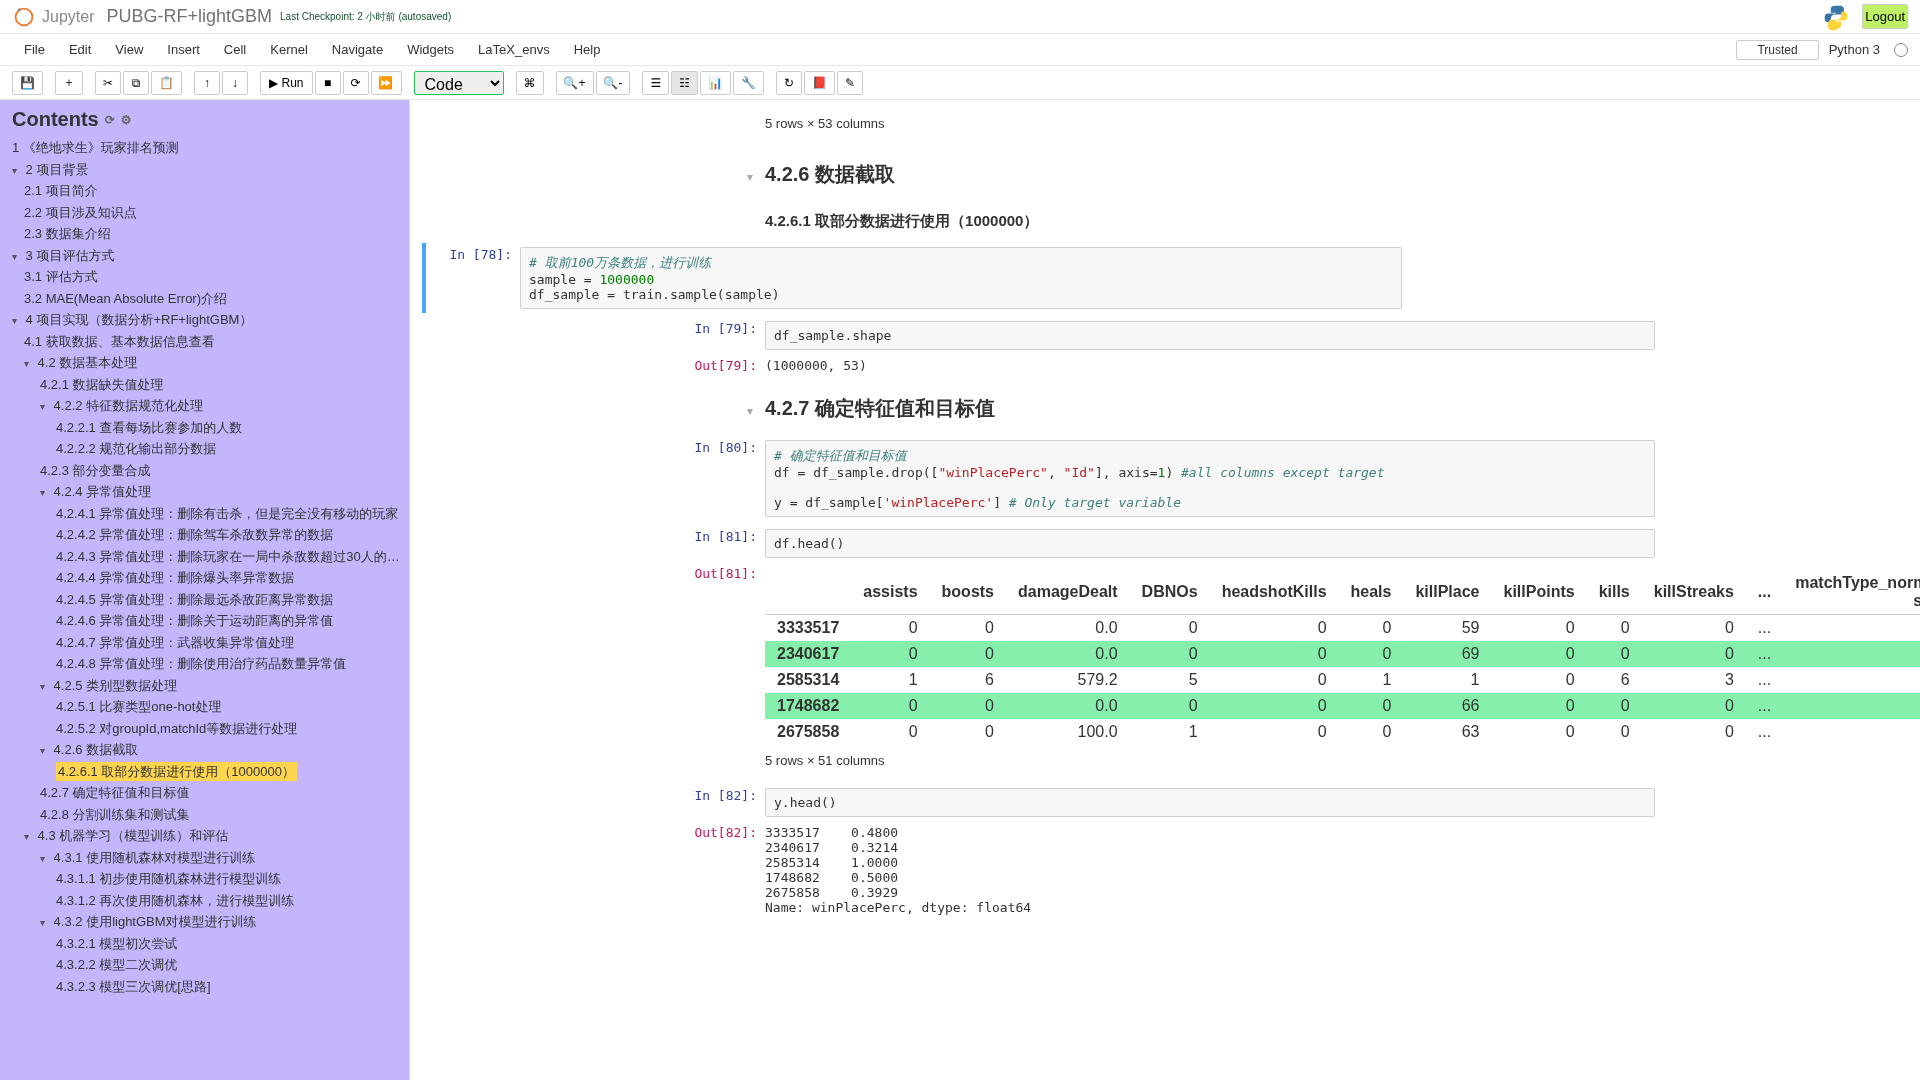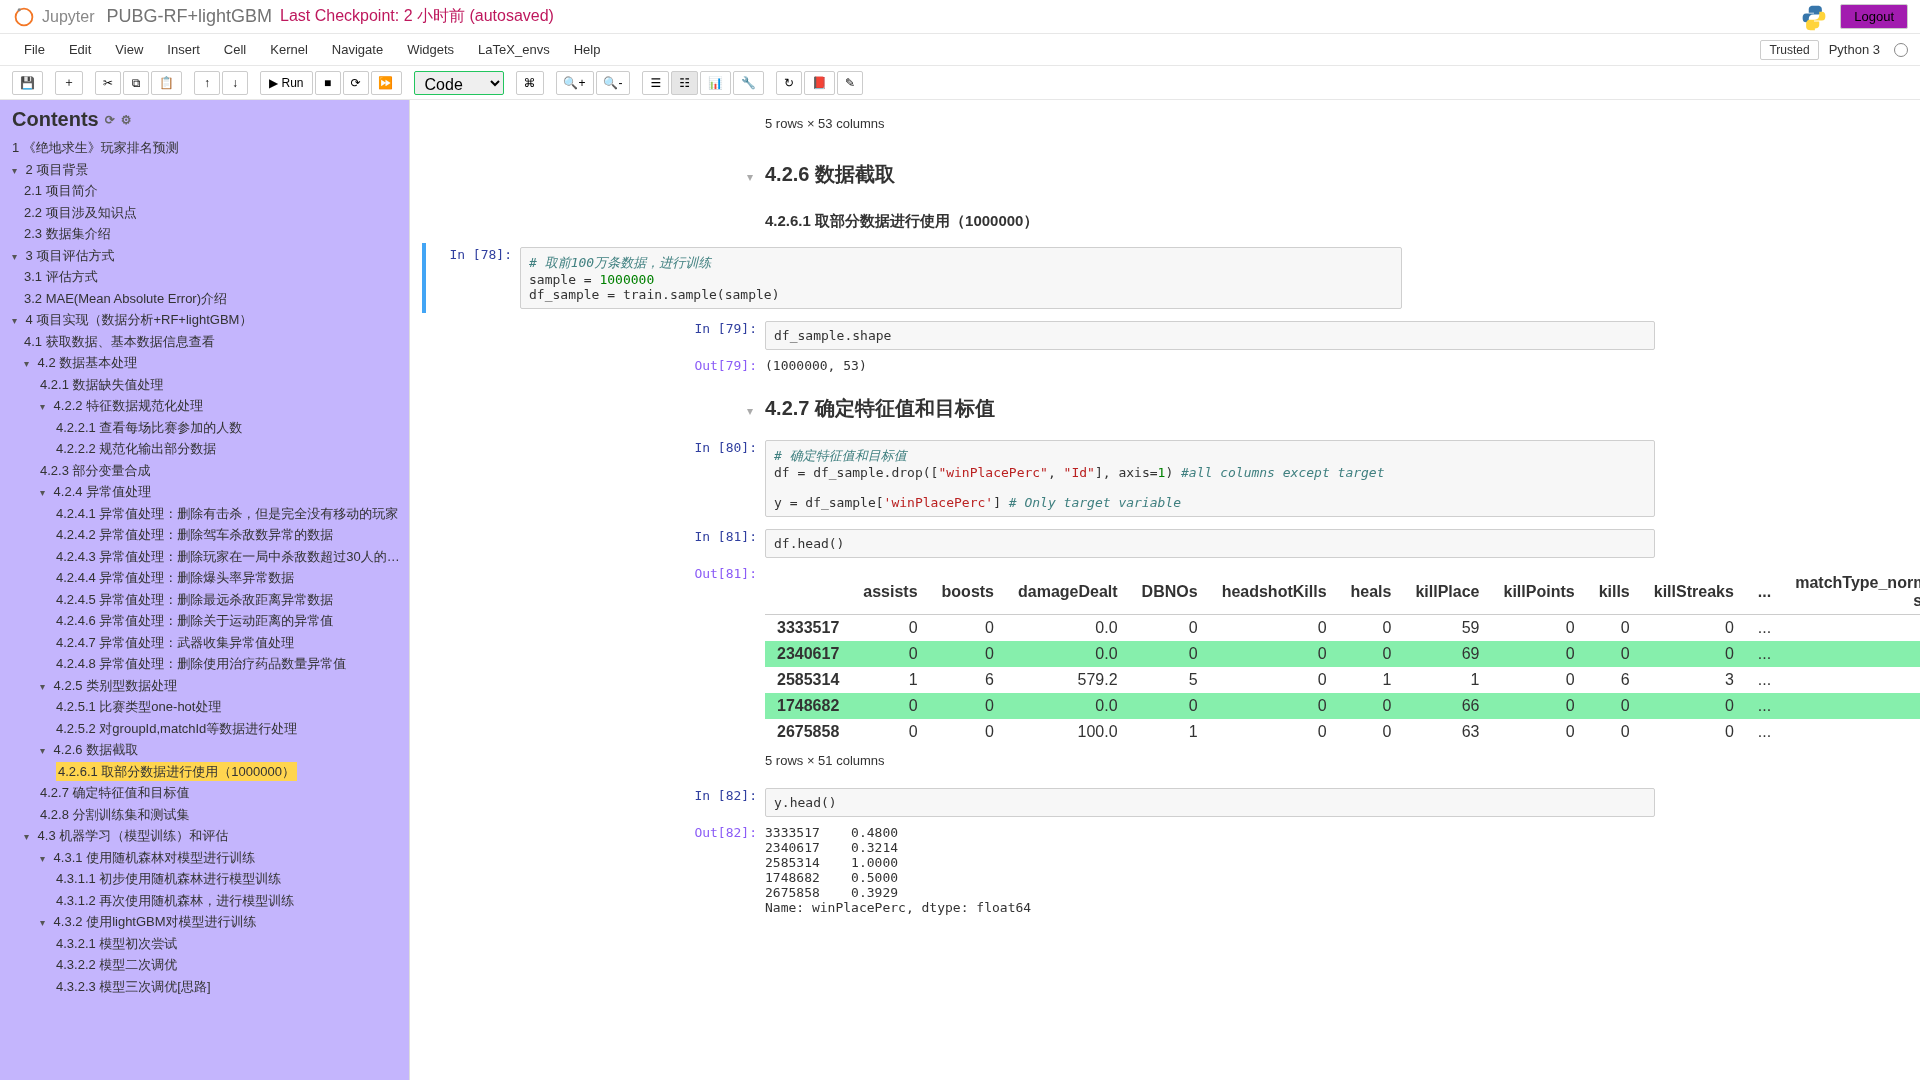--- a/index.html
+++ b/index.html
@@ -2,28 +2,28 @@
 <html><head>
 <meta charset="utf-8">
 <style>
 * { box-sizing: border-box; margin: 0; padding: 0; }
 body { font-family: -apple-system, "Helvetica Neue", Helvetica, Arial, sans-serif; font-size: 13px; color: #333; background: #fff; }
 .header { display: flex; align-items: center; padding: 4px 12px; border-bottom: 1px solid #e7e7e7; height: 34px; }
 .logo { display: flex; align-items: center; margin-right: 12px; }
 .logo-icon { width: 24px; height: 24px; margin-right: 6px; }
 .logo-text { font-size: 16px; color: #888; }
 .notebook-name { font-size: 18px; color: #737373; margin-right: 8px; }
-.checkpoint { font-size: 16px; color: #be185d; }
+.checkpoint { font-size: 10px; color: #14532d; }
 .header-right { margin-left: auto; display: flex; align-items: center; gap: 12px; }
 .python-icon { width: 28px; height: 28px; }
-.logout-btn { border: 1px solid #ccc; padding: 4px 13px; border-radius: 2px; background: #a21caf; font-size: 13px; }
+.logout-btn { border: 1px solid #ccc; padding: 4px 2px; border-radius: 2px; background: #bef264; font-size: 13px; }
 .menubar { display: flex; align-items: center; padding: 0 12px; border-bottom: 1px solid #e7e7e7; height: 32px; }
 .menu-item { padding: 6px 12px; cursor: pointer; font-size: 13px; color: #333; }
 .menubar-right { margin-left: auto; display: flex; align-items: center; gap: 10px; }
-.trusted { border: 1px solid #ccc; padding: 2px 8px; border-radius: 2px; font-size: 12px; }
+.trusted { border: 1px solid #ccc; padding: 2px 20px; border-radius: 2px; font-size: 12px; }
 .kernel-dot { display: inline-block; width: 14px; height: 14px; border: 1px solid #888; border-radius: 50%; margin-left: 4px; }
 .toolbar { display: flex; align-items: center; padding: 4px 12px; border-bottom: 1px solid #e7e7e7; height: 34px; gap: 2px; }
 .tb-btn { border: 1px solid #ccc; background: #fff; padding: 4px 7px; border-radius: 2px; cursor: pointer; font-size: 12px; display: inline-flex; align-items: center; justify-content: center; min-width: 26px; height: 24px; }
 .tb-sep { width: 8px; }
 .tb-select { border: 1px solid #22c55e; padding: 3px 6px; border-radius: 2px; font-size: 16px; min-width: 90px; height: 24px; }
 .tb-active { background: #e6e6e6; }
 .main-layout { display: flex; height: calc(100vh - 100px); }
 .sidebar { width: 410px; border-right: 1px solid #ddd; overflow-y: auto; padding: 8px 4px 8px 12px; background: #c4b5fd; }
 .sidebar-title { font-size: 20px; font-weight: bold; margin-bottom: 6px; display: flex; align-items: center; gap: 6px; }
 .sidebar-title-icons { font-size: 12px; color: #666; }
@@ -32,21 +32,21 @@
 .toc-l2 { margin-left: 12px; }
 .toc-l3 { margin-left: 28px; }
 .toc-l4 { margin-left: 44px; }
 .toc-caret { display: inline-block; width: 10px; font-size: 10px; color: #555; }
 .toc-active { background: #ffd54f; display: inline-block; padding: 0 2px; }
 .content { flex: 1; overflow: auto; background: #fff; padding: 0 20px 40px 20px; }
 .nb-cell { margin: 4px auto; max-width: 980px; }
 .cell-row { display: flex; }
 .prompt { width: 90px; text-align: right; padding: 4px 8px 4px 0; font-family: monospace; font-size: 13px; flex-shrink: 0; }
 .prompt-in { color: #303F9F; }
-.prompt-out { color: #8b5cf6; }
+.prompt-out { color: #be185d; }
 .cell-body { flex: 1; padding: 4px 0; }
 .code-input { border: 1px solid #cfcfcf; background: #f7f7f7; border-radius: 2px; padding: 6px 8px; font-family: monospace; font-size: 13px; white-space: pre; overflow-x: auto; }
 .cell-selected .code-input { background: #f7f7f7; }
 .cell-selected { border-left: 4px solid #42A5F5; padding-left: 4px; margin-left: -8px; }
 .code-output { font-family: monospace; font-size: 13px; white-space: pre; padding: 4px 0; }
 .md-h3 { font-size: 20px; font-weight: bold; margin: 14px 0 10px 0; }
 .md-h4 { font-size: 15px; font-weight: bold; margin: 10px 0 8px 0; }
 .md-wrap { display: flex; align-items: baseline; }
 .md-toggle { width: 90px; text-align: right; padding-right: 12px; color: #aaa; font-size: 12px; }
 .df-table { border-collapse: collapse; font-size: 16px; margin-top: 4px; }

